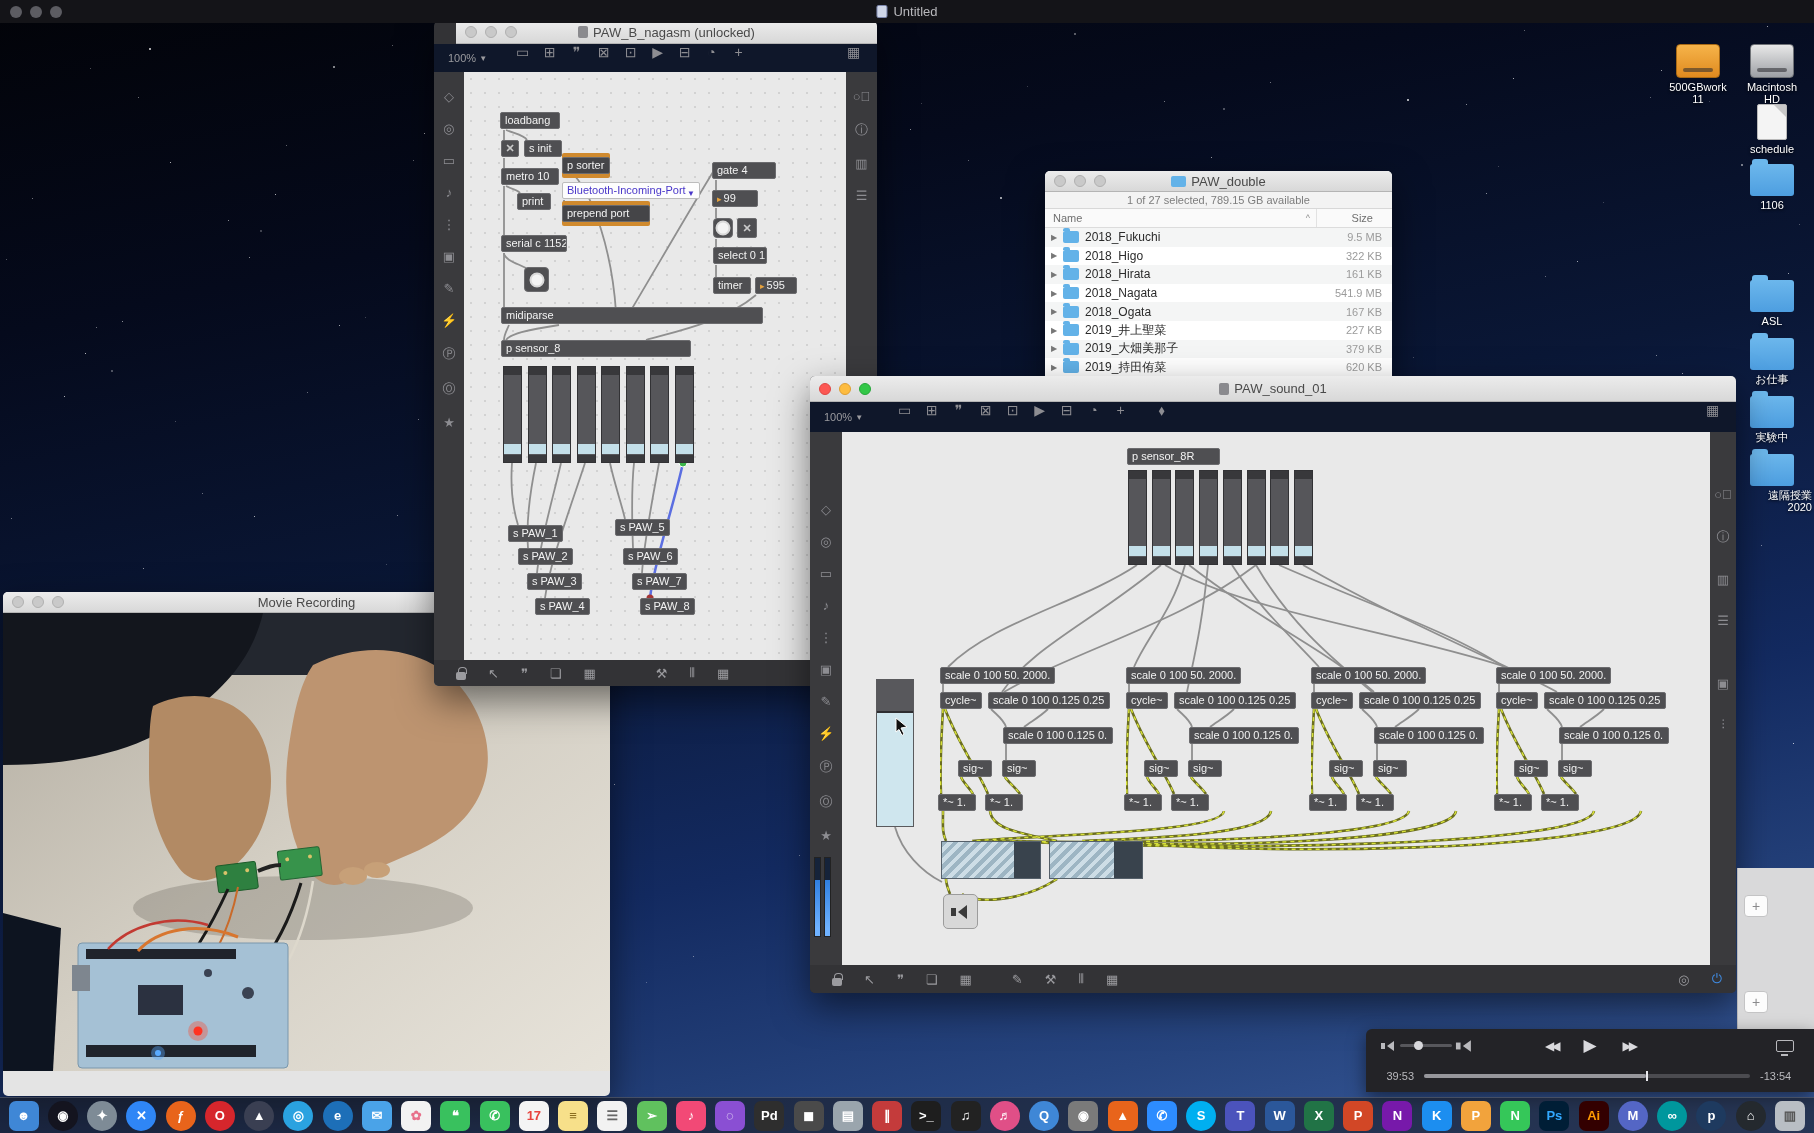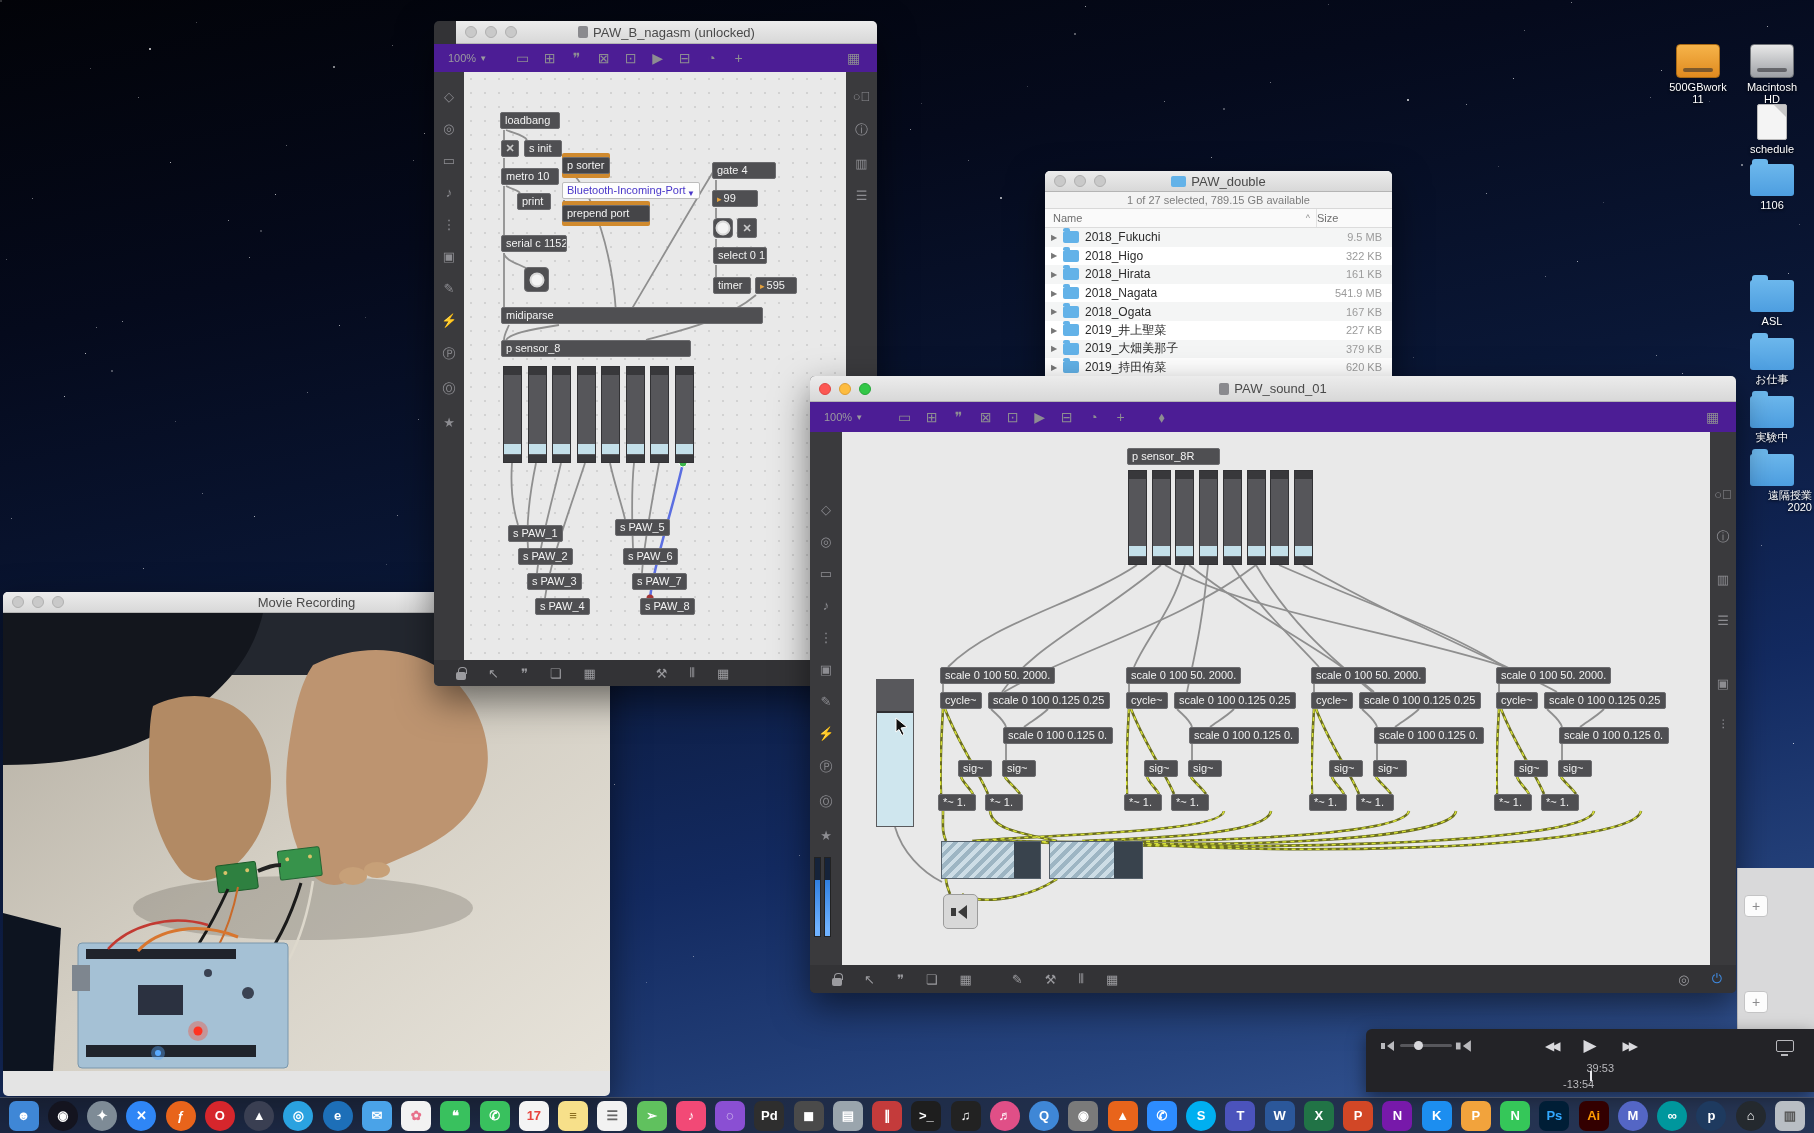--- a/index.html
+++ b/index.html
@@ -20,21 +20,21 @@
   
   .window { position:absolute; border-radius:5px; box-shadow:0 14px 36px rgba(0,0,0,.5); overflow:hidden; }
   .titlebar { position:relative; display:flex; align-items:center; justify-content:center;
     background:linear-gradient(#ececec,#d8d8d8); border-bottom:1px solid #b4b4b4; }
   .titlebar .title { font-size:13px; color:#4a4a4a; display:flex; align-items:center; gap:5px; white-space:nowrap; }
   .lights { position:absolute; left:9px; top:50%; transform:translateY(-50%); display:flex; gap:8px; }
   .light { width:12px; height:12px; border-radius:50%; background:#c9c9c9; border:1px solid #b0b0b0; }
   .light.red{background:#fc5753;border-color:#df4744;} .light.yel{background:#fdbc40;border-color:#de9f34;} .light.grn{background:#33c748;border-color:#27a73a;}
 
   
-  .maxtoolbar { background:#4c1d95; display:flex; align-items:center; color:#9b9b9f; position:relative; }
+  .maxtoolbar { background:#0f172a; display:flex; color:#9b9b9f; position:relative; }
   .zoomsel { font-size:11px; color:#9b9b9f; margin-left:14px; display:flex; align-items:center; gap:3px; }
   .tico { font-size:14px; color:#8d8d92; width:27px; text-align:center; }
   .tico.right { position:absolute; right:10px; }
   .maxbody { position:relative; display:flex; background:#e9e9e9; }
   .maxside { background:#3a3a3d; display:flex; flex-direction:column; align-items:center; color:#8d8d92; }
   .maxside .sico { font-size:13px; margin-top:17px; }
   .patch { position:relative; overflow:hidden; background:#e9e9e9; }
   .patch.dotted { background-image:radial-gradient(#d2d2d2 1px, transparent 1.2px); background-size:14px 14px; }
   .maxbottom { position:absolute; left:0; right:0; bottom:0; background:#333336; display:flex; align-items:center; }
   .bico { font-size:13px; color:#9b9b9f; margin-left:22px; }
@@ -71,21 +71,21 @@
   .spkglyph::before { content:""; position:absolute; left:-7px; top:-4px; width:5px; height:8px; background:#3a3a3a; }
   .meter { position:absolute; width:7px; background:linear-gradient(#15233a 0 28%, #2f7fe0 28%, #6fb2ff 90%); border:1px solid #222; }
   #cursor1 { position:absolute; z-index:5; }
 
   
   #finder .statusbar { height:17px; background:#f3f3f3; border-bottom:1px solid #d8d8d8; text-align:center;
     font-size:11px; color:#7d7d7d; line-height:17px; }
   #finder .cols { height:19px; background:#fafafa; border-bottom:1px solid #dcdcdc; display:flex; font-size:11px; color:#6f6f6f; align-items:center; }
   #finder .cols .cname { flex:1; padding-left:8px; }
   #finder .cols .sortarrow { color:#8f8f8f; margin-right:6px; font-size:9px; }
-  #finder .cols .csize { width:76px; text-align:left; padding-right:3px; border-left:1px solid #e2e2e2; height:100%; line-height:19px; }
+  #finder .cols .csize { width:76px; text-align:right; padding-right:19px; border-left:1px solid #e2e2e2; height:100%; line-height:19px; }
   .frow { display:flex; align-items:center; height:18.6px; font-size:12px; color:#2b2b2b; }
   .frow:nth-child(odd) { background:#f4f5f5; } .frow:nth-child(even) { background:#ffffff; }
   .frow .disc { width:18px; text-align:center; color:#777; font-size:8px; }
   .frow .ficon { width:16px; height:12px; background:#63b2e8; border-radius:2px; position:relative; margin-right:6px; }
   .frow .ficon::before { content:""; position:absolute; top:-3px; left:0; width:7px; height:3px; background:#63b2e8; border-radius:2px 2px 0 0; }
   .frow .fname { flex:1; white-space:nowrap; overflow:hidden; }
   .frow .fsize { width:85px; text-align:right; padding-right:10px; color:#9b9b9b; font-size:11px; }
 
   
   #movie .vbar { position:absolute; left:0; right:0; bottom:0; height:25px; background:linear-gradient(#f2f2f2,#dfdfdf);
@@ -101,21 +101,21 @@
   .volwrap { display:flex; align-items:center; gap:6px; margin-left:16px; }
   .spk { width:0; height:0; border:5px solid transparent; border-right:7px solid #b9b9bd; position:relative; }
   .spk::before { content:""; position:absolute; left:-6px; top:-3px; width:4px; height:6px; background:#b9b9bd; }
   .voltrack { width:52px; height:3px; background:#57575c; border-radius:2px; position:relative; }
   .volknob { position:absolute; left:14px; top:-3px; width:9px; height:9px; border-radius:50%; background:#d8d8dc; }
   .transport { position:absolute; left:50%; transform:translateX(-50%); display:flex; align-items:center; gap:26px; color:#d9d9dd; }
   .transport .tr { font-size:12px; letter-spacing:-3px; }
   .transport .play { font-size:17px; }
   .monitor { position:absolute; right:20px; width:18px; height:12px; border:1.5px solid #b9b9bd; border-radius:2px; }
   .monitor::after { content:""; position:absolute; left:4px; bottom:-5px; width:7px; height:2px; background:#b9b9bd; }
-  #player .row2 { display:flex; align-items:center; height:28px; font-size:11px; color:#b9b9bd;flex-direction:column; }
+  #player .row2 { display:flex; align-items:center; height:28px; font-size:11px; color:#b9b9bd; }
   #player .ptime { width:44px; text-align:right; margin-left:4px; }
   #player .ptrack { flex:1; height:4px; background:#4b4b50; border-radius:2px; margin:0 10px; position:relative; }
   #player .pfill { position:absolute; left:0; top:0; bottom:0; width:68%; background:#97979c; border-radius:2px; }
   #player .phead { position:absolute; left:68%; top:-3px; width:2px; height:10px; background:#e8e8ec; }
   #player .prem { width:46px; margin-right:8px; }
 
   
   #sidepanel { position:absolute; background:#d9d9da; border-left:1px solid #b9b9ba; z-index:38; }
   #sidepanel .plusbtn { position:absolute; left:6px; width:24px; height:22px; background:#fcfcfc; border:1px solid #c4c4c5; border-radius:4px;
     color:#8a8a8c; font-size:14px; text-align:center; line-height:20px; }
@@ -1008,13 +1008,24 @@
       <div class="dockapp" style="background: rgb(53, 199, 89);">N</div>
       <div class="dockapp" style="background: rgb(0, 30, 54); color: rgb(49, 168, 255);">Ps</div>
       <div class="dockapp" style="background: rgb(51, 0, 0); color: rgb(255, 154, 0);">Ai</div>
       <div class="dockapp circ" style="background: rgb(84, 102, 197);">M</div>
       <div class="dockapp circ" style="background: rgb(0, 151, 157);">∞</div>
       <div class="dockapp circ" style="background: rgb(30, 58, 95);">p</div>
       <div class="dockapp circ" style="background: rgb(36, 41, 46);">⌂</div>
       <div class="dockapp" style="background: rgb(185, 190, 196); color: rgb(85, 85, 85);">▥</div>
     </div>
 
+  <div id="menubar">
+    <div class="mdots">
+      <div class="mdot"></div>
+      <div class="mdot"></div>
+      <div class="mdot"></div>
+    </div>
+    <div class="mtitle">
+      <span class="docicon"></span>
+      <span>Untitled</span>
+    </div>
+  </div>
 </div>
 
 </body></html>

